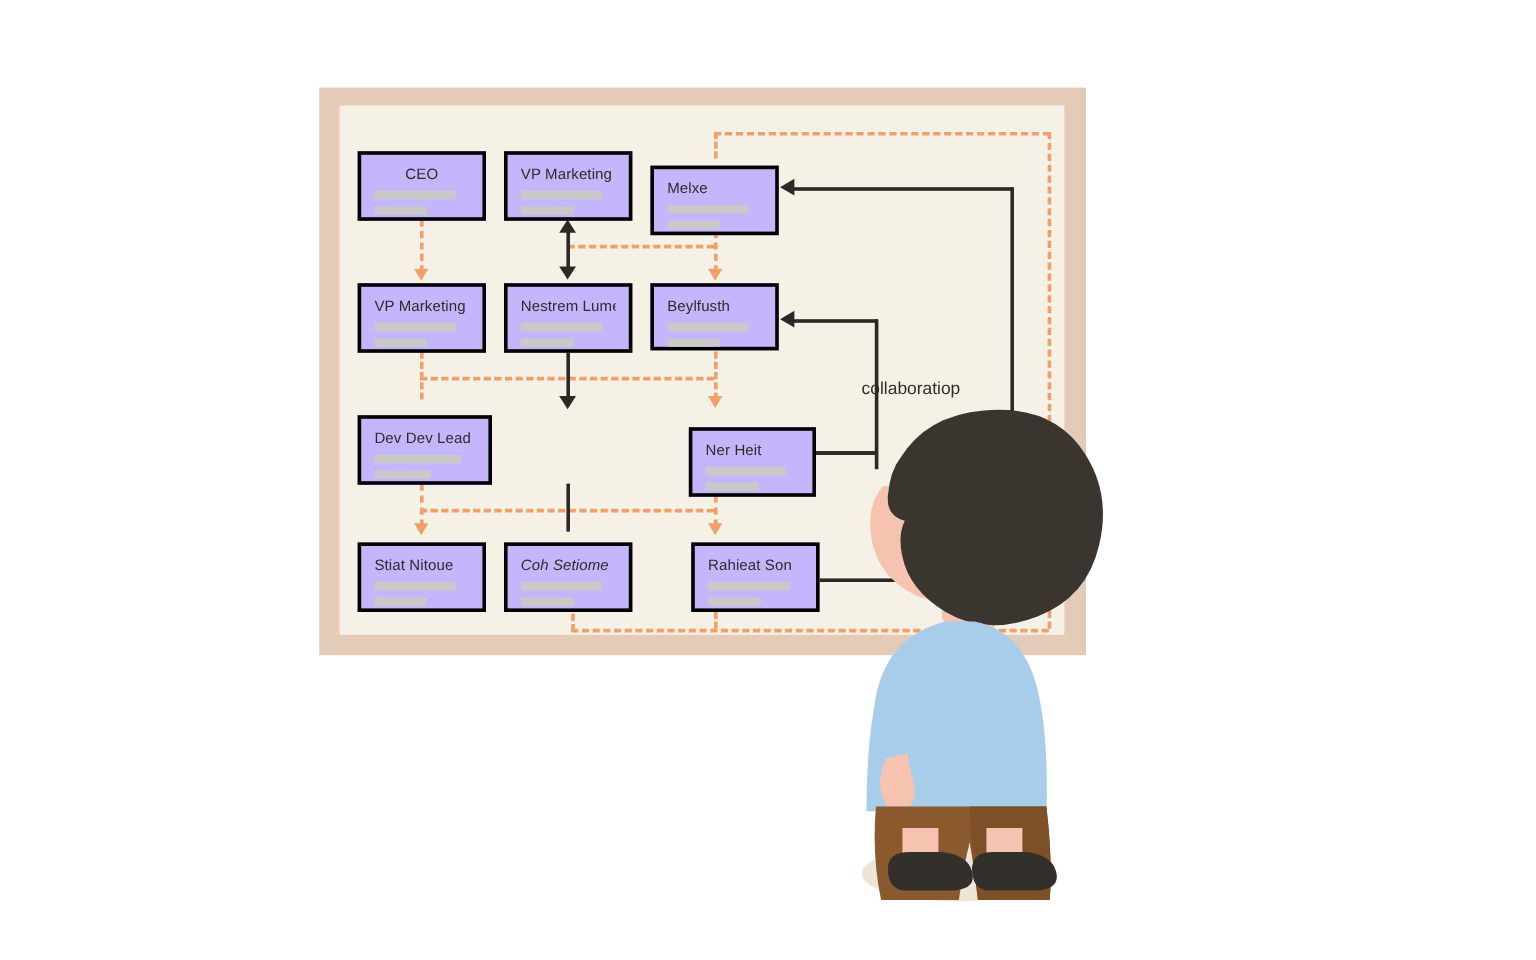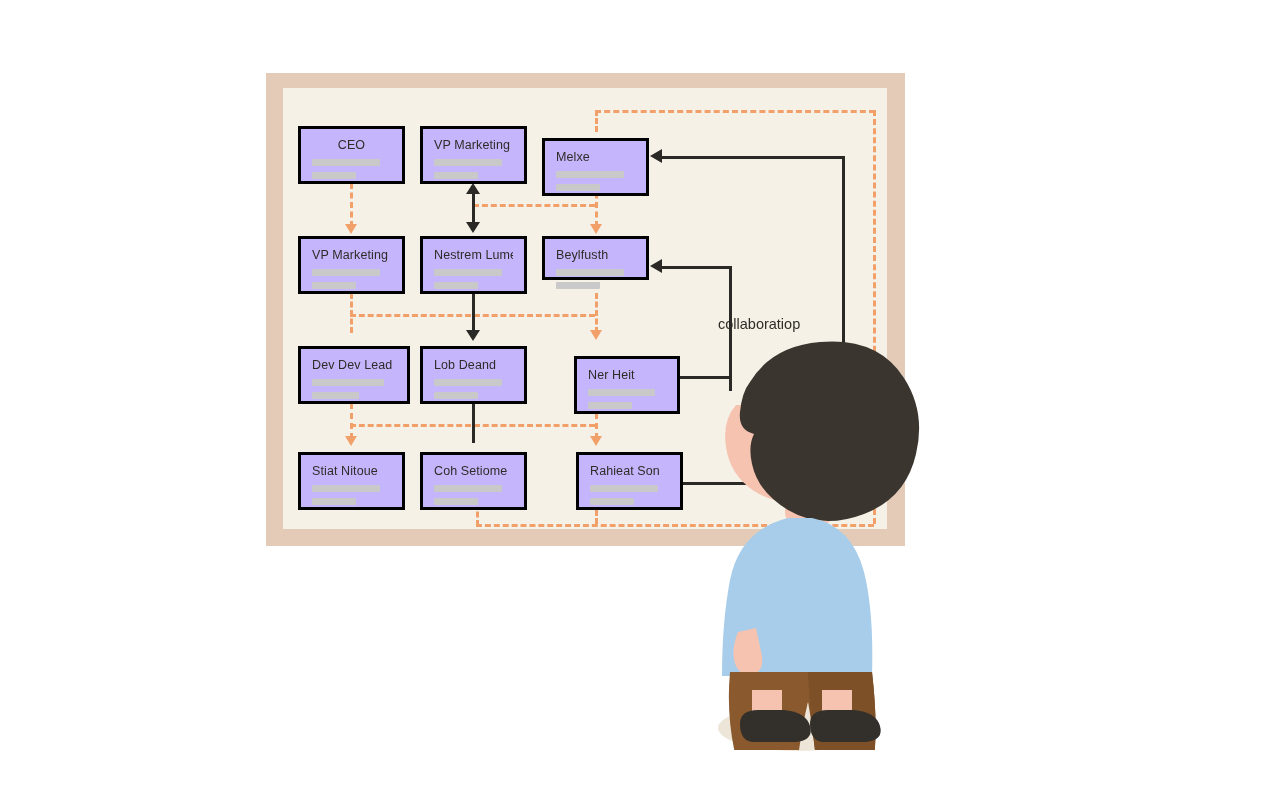--- a/index.html
+++ b/index.html
@@ -206,48 +206,43 @@
       <div class="node" style="left:15px; top:148px; width:107px; height:58px;">
         <div class="title" style="text-align: left;">VP Marketing</div>
         <div class="bar b1"></div>
         <div class="bar b2"></div>
       </div>
       <div class="node" style="left:137px; top:148px; width:107px; height:58px;">
         <div class="title" style="text-align: left;">Nestrem Lume</div>
         <div class="bar b1"></div>
         <div class="bar b2"></div>
       </div>
-      <div class="node" style="left:259px; top:148px; width:107px; height:44px;">
+      <div class="node" style="left:259px; top:148px; width:107px; height:56px;">
         <div class="title" style="text-align: left;">Beylfusth</div>
         <div class="bar b1"></div>
         <div class="bar b2"></div>
       </div>
 
       <div class="node" style="left:15px; top:258px; width:112px; height:58px;">
         <div class="title" style="text-align: left;">Dev Dev Lead</div>
         <div class="bar b1"></div>
         <div class="bar b2"></div>
       </div>
-      <div class="node" style="left:137px; top:258px; width:107px; height:58px;">
-        <div class="title" style="text-align: left;">Lob Deand</div>
-        <div class="bar b1"></div>
-        <div class="bar b2"></div>
-      </div>
       <div class="node" style="left:259px; top:268px; width:106px; height:58px;margin-left:32px;">
         <div class="title" style="text-align: left;">Ner Heit</div>
         <div class="bar b1"></div>
         <div class="bar b2"></div>
       </div>
 
       <div class="node" style="left:15px; top:364px; width:107px; height:58px;">
         <div class="title" style="text-align: left;">Stiat Nitoue</div>
         <div class="bar b1"></div>
         <div class="bar b2"></div>
       </div>
-      <div class="node" style="left:137px; top:364px; width:107px; height:58px;">
+      <div class="node" style="left:137px; top:364px; width:107px; height:58px;font-style:italic;">
         <div class="title" style="text-align: left;">Coh Setiome</div>
         <div class="bar b1"></div>
         <div class="bar b2"></div>
       </div>
       <div class="node" style="left:259px; top:364px; width:107px; height:58px;margin-left:34px;">
         <div class="title" style="text-align: left;">Rahieat Son</div>
         <div class="bar b1"></div>
         <div class="bar b2"></div>
       </div>
 

